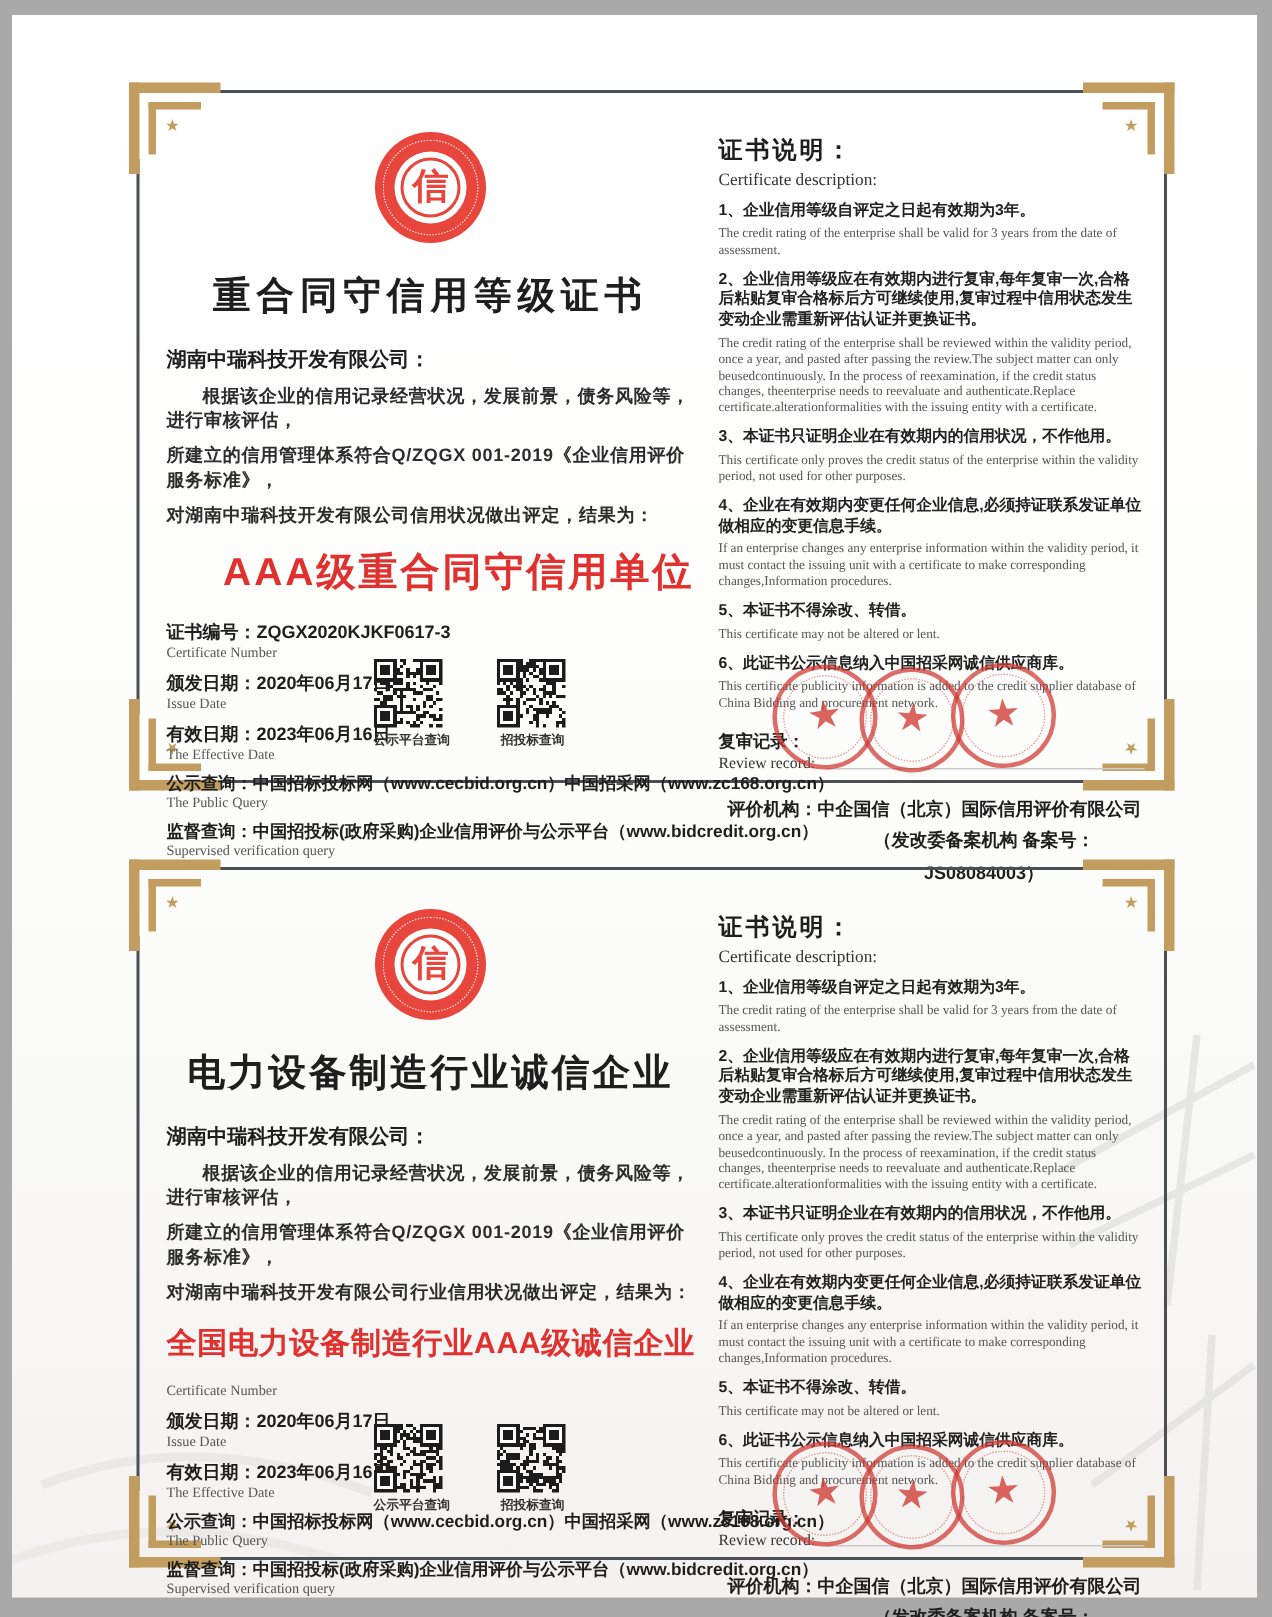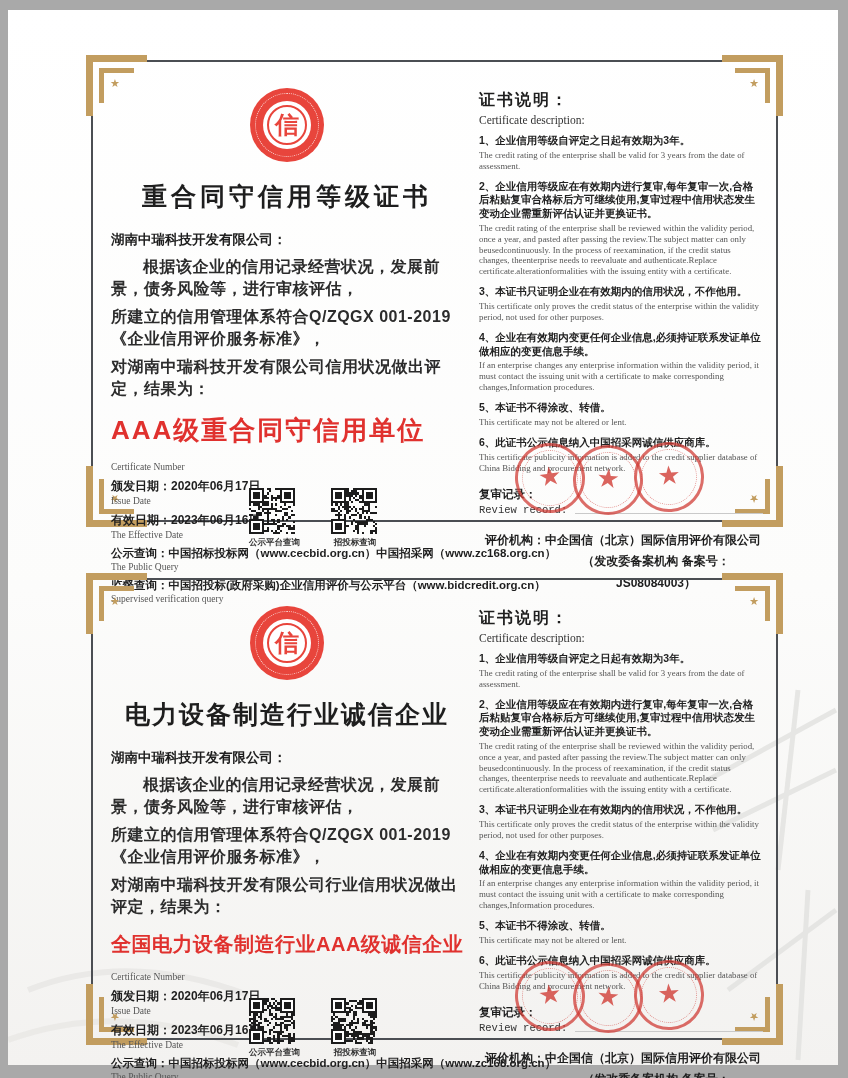--- a/index.html
+++ b/index.html
@@ -50,25 +50,25 @@
   .seal-core { position:absolute; inset:17px; border:2px solid var(--seal_red,#e8453c);
     border-radius:50%; display:flex; align-items:center; justify-content:center; }
   .seal-char { color:var(--seal_red,#e8453c); font-weight:bold; font-size:24px; line-height:1; }
 
   .cert-title { margin-top:18px; text-align:center; font-size:25px; font-weight:bold;
     color:#1e1e1e; letter-spacing:4px; white-space:nowrap; }
   .cert--two .cert-title { letter-spacing:2px; }
 
   .company { margin-top:18px; font-size:13.5px; font-weight:bold; color:#1e1e1e; }
 
-  .body-line { margin-top:7px; font-size:16px; font-weight:600; color:#2c2c2c;
+  .body-line { margin-top:7px; font-size:12px; font-weight:600; color:#2c2c2c;
     letter-spacing:.5px; line-height:1.35; }
   .body-line.indent { text-indent:2em; }
 
-  .award { margin-top:13px; text-align:left; font-weight:bold;
+  .award { margin-top:13px; text-align:right; font-weight:bold;
     color:var(--red,#e0312e); white-space:nowrap; }
   .cert--one .award { font-size:26px; letter-spacing:2px; }
   .cert--two .award { font-size:20px; letter-spacing:.5px; }
 
   .info { position:relative; margin-top:14px; }
   .i-zh { margin-top:6px; font-size:12px; font-weight:bold; color:#1e1e1e; }
   .i-en { margin-top:1px; font-size:9.5px; color:#555;
     font-family:"Liberation Serif", serif; }
   .i-zh.wide { white-space:nowrap; font-size:11.5px; }
 
@@ -85,21 +85,21 @@
   .desc-head-en { margin-top:3px; font-size:11.5px; color:#333;
     font-family:"Liberation Serif", serif; }
   .desc-item { margin-top:8px; }
   .desc-item .zh { font-size:10.5px; font-weight:bold; color:#222; line-height:1.3; }
   .desc-item .en { margin-top:2px; font-size:8.8px; color:#555; line-height:1.25;
     font-family:"Liberation Serif", serif; }
 
   .review { margin-top:13px; }
   .review-zh { font-size:11.5px; font-weight:bold; color:#1e1e1e; }
   .review-en { margin-top:2px; font-size:10.5px; color:#333;
-    font-family:Liberation Mono, monospace; display:flex; align-items:flex-end; }
+    font-family:Liberation Serif, serif; display:flex; align-items:flex-end; }
   .review-line { flex:1; border-bottom:1px solid #c9c9c9; margin:0 0 2px 8px; }
 
   .agency { position:relative; margin-top:14px; padding-left:6px;
     font-size:12px; font-weight:bold; color:#1e1e1e; line-height:1.8; }
   .agency .ln2 { padding-left:64px;text-align:center; }
 
   .stamp { position:absolute; width:64px; height:64px; border-radius:50%;
     border:3px solid rgba(208,57,51,.8); opacity:.92; }
   .stamp::before { content:""; position:absolute; inset:4px;
     border:1px dotted rgba(208,57,51,.55); border-radius:50%; }
@@ -162,20 +162,21 @@
           </div>
       </div>
       <div class="cert-title">重合同守信用等级证书</div>
       <div class="company">湖南中瑞科技开发有限公司：</div>
       <div class="body-line indent">根据该企业的信用记录经营状况，发展前景，债务风险等，进行审核评估，</div>
       <div class="body-line">所建立的信用管理体系符合Q/ZQGX 001-2019《企业信用评价服务标准》，</div>
       <div class="body-line">对湖南中瑞科技开发有限公司信用状况做出评定，结果为：</div>
       <div class="award">AAA级重合同守信用单位</div>
 
       <div class="info">
+        <div class="i-zh">证书编号：ZQGX2020KJKF0617-3</div>
         <div class="i-en">Certificate Number</div>
         <div class="i-zh">颁发日期：2020年06月17日</div>
         <div class="i-en">Issue Date</div>
         <div class="i-zh">有效日期：2023年06月16日</div>
         <div class="i-en">The Effective Date</div>
         <div class="qrs">
           <div class="qrbox">
             <div class="qr">
                 <svg viewBox="0 0 21 21" shape-rendering="crispEdges" fill="#1c1c1c">
                   <rect x="0" y="0" width="7" height="7"></rect>

